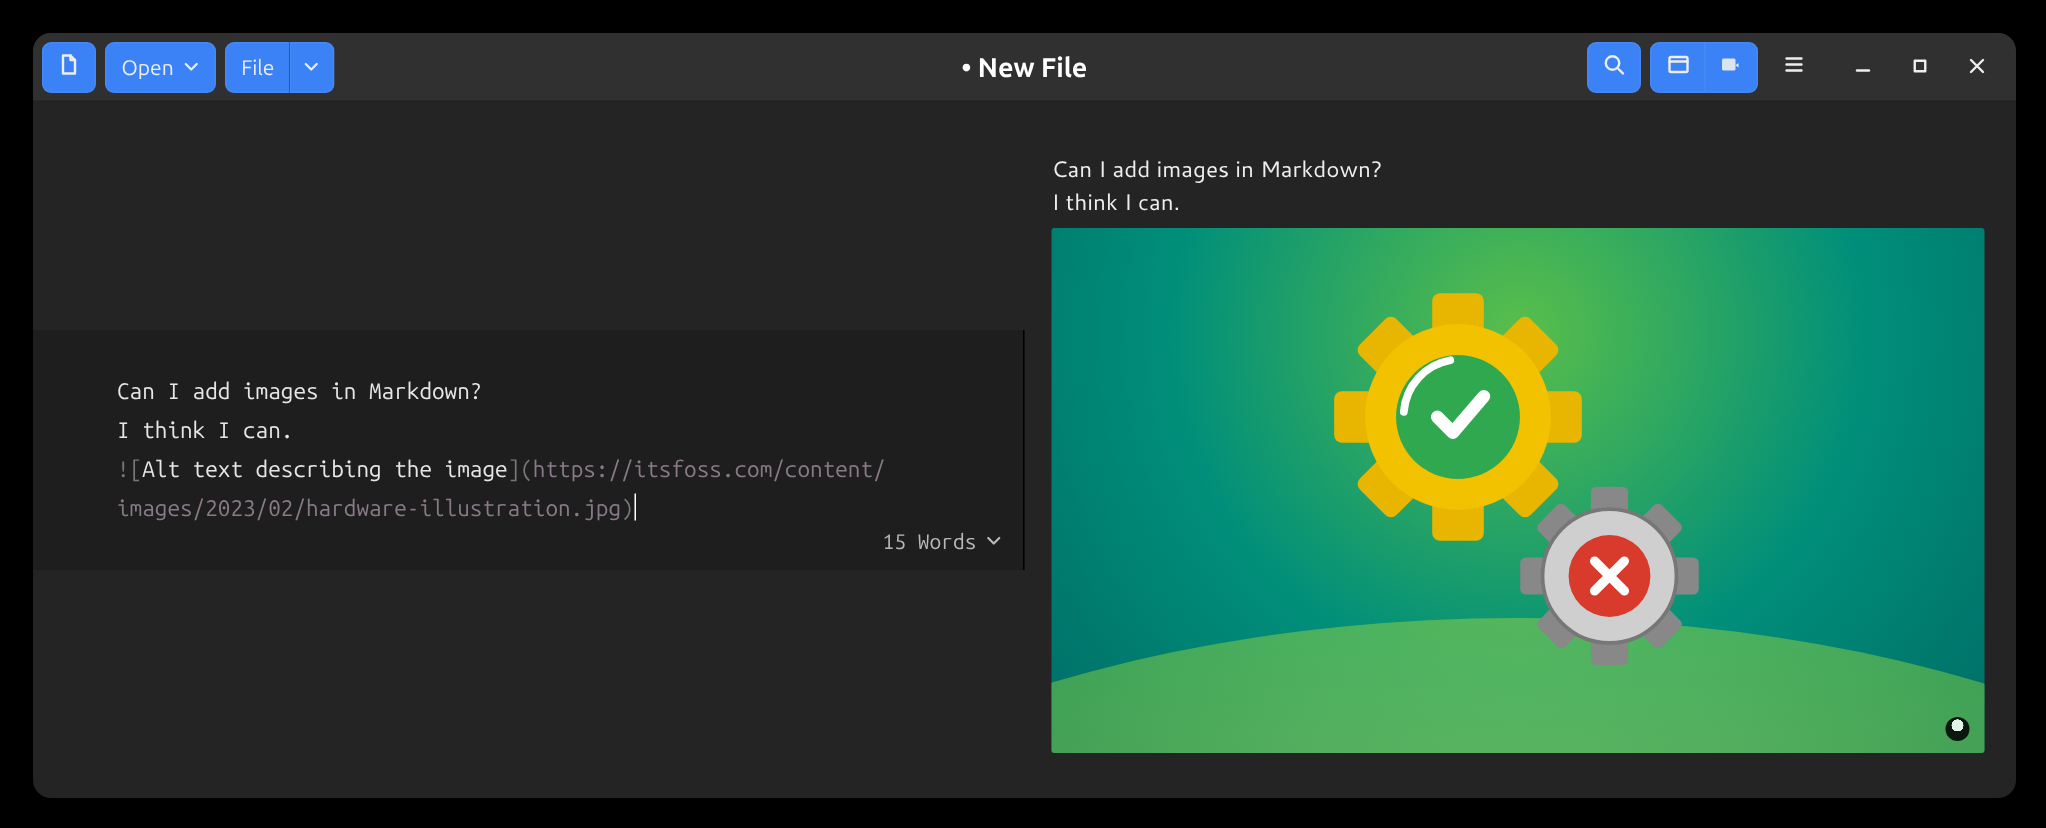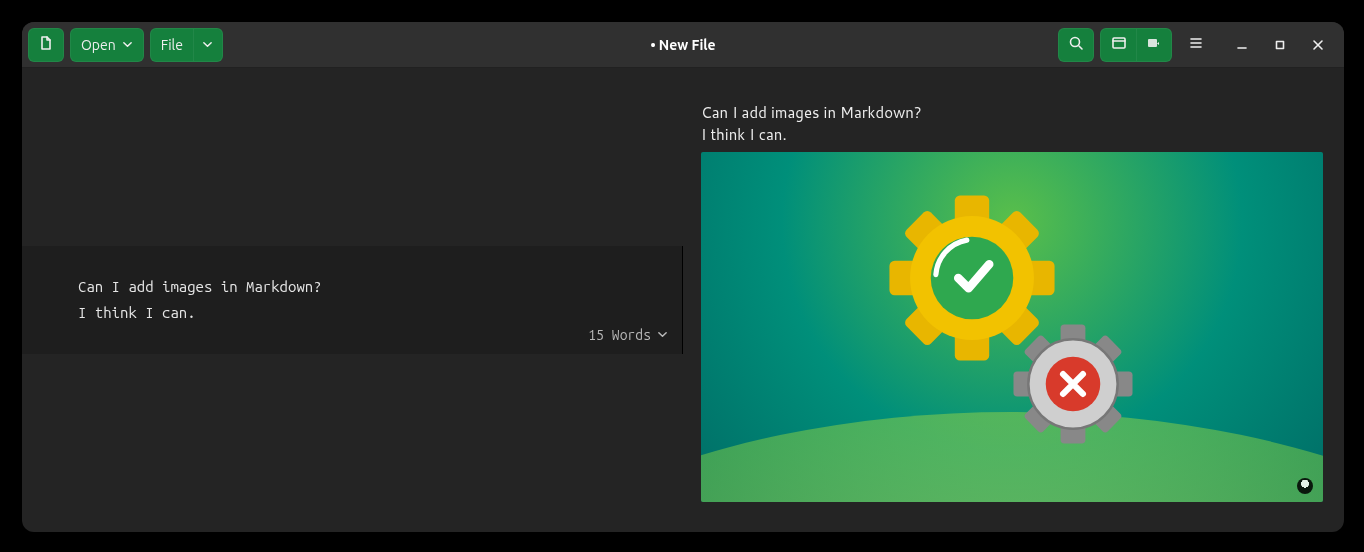--- a/index.html
+++ b/index.html
@@ -28,21 +28,21 @@
       background: #303030;
       display: flex;
       align-items: center;
       padding: 0 6px;
       gap: 6px;
       border-bottom: 1px solid rgba(0,0,0,0.3);
       position: relative;
     }
     .hbtn {
       height: 34px;
-      background: #15803d;
+      background: #3b82f6;
       border: 1px solid rgba(255,255,255,0.06);
       border-radius: 6px;
       display: flex;
       align-items: center;
       justify-content: center;
       color: #eee;
       font-size: 14px;
       padding: 0 10px;
       cursor: pointer;
     }
@@ -50,21 +50,21 @@
     .hbtn.flat { background: transparent; border-color: transparent; }
     .btn-group { display: flex; gap: 0; }
     .btn-group .hbtn { border-radius: 0; border-right-width: 0; }
     .btn-group .hbtn:first-child { border-top-left-radius: 6px; border-bottom-left-radius: 6px; }
     .btn-group .hbtn:last-child { border-top-right-radius: 6px; border-bottom-right-radius: 6px; border-right-width: 1px; }
     .title-center {
       position: absolute;
       left: 50%;
       transform: translateX(-50%);
       font-weight: 700;
-      font-size: 14px;
+      font-size: 18px;
       color: #fff;
       white-space: nowrap;
     }
     .spacer { flex: 1; }
     .window-controls { display: flex; gap: 14px; margin-left: 10px; margin-right: 8px; }
     .wc-btn {
       width: 24px; height: 24px;
       display: flex; align-items: center; justify-content: center;
       color: #eee; cursor: pointer;
     }
@@ -254,20 +254,23 @@
         </span>
       </div>
     </div>
   </div>
 
   <div class="content">
 
     <div class="editor">
       <div><span class="md-text">Can I add images in Markdown?</span></div>
       <div><span class="md-text">I think I can.</span></div>
+      <div style="word-break: break-all;">
+        <span class="md-dim">![</span><span class="md-text">Alt text describing the image</span><span class="md-dim">](</span><span class="md-url">https://itsfoss.com/content/</span><br><span class="md-url">images/2023/02/hardware-illustration.jpg</span><span class="md-dim">)</span><span class="cursor"></span>
+      </div>
 
       <div class="statusbar">
         <span>15 Words</span>
         <span>
           <svg viewBox="0 0 12 12" width="11" height="11">
               <path d="M2 4l4 4 4-4"></path>
             </svg>
         </span>
       </div>
     </div>

